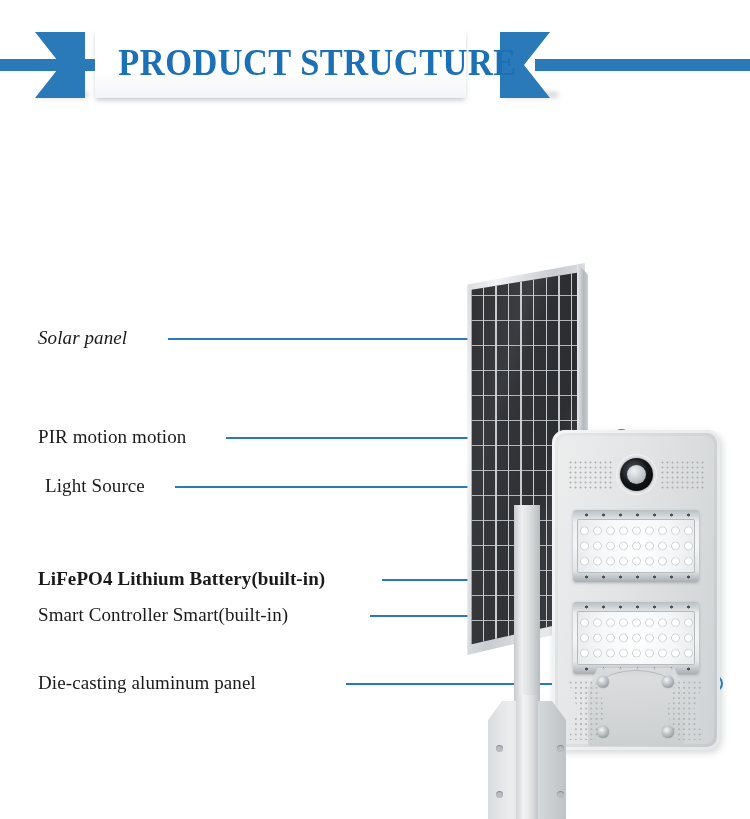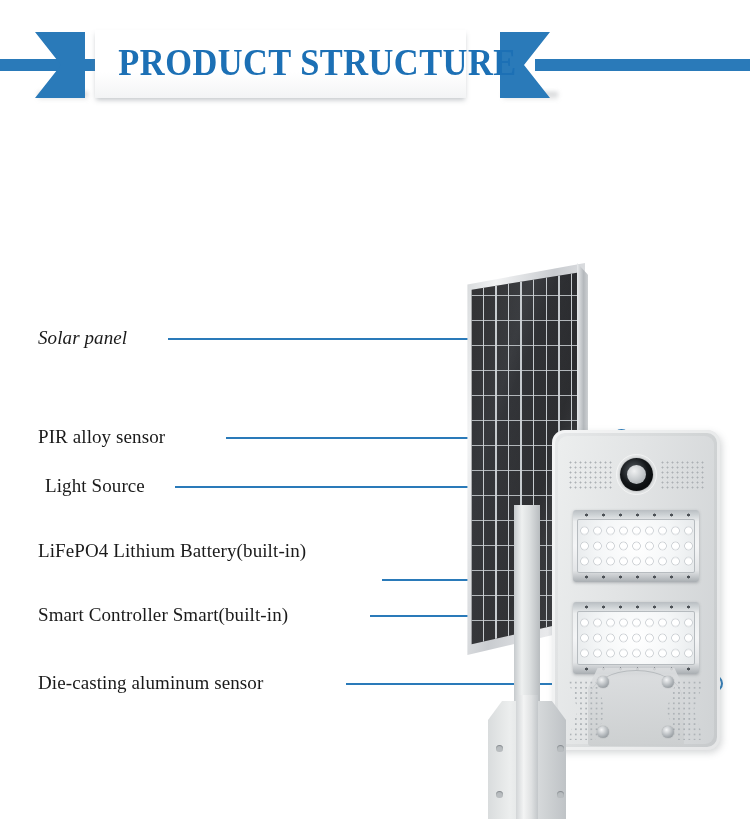--- a/index.html
+++ b/index.html
@@ -363,29 +363,29 @@
   <div class="ribbon-tail left"></div>
   <div class="ribbon-tail right"></div>
 
   <div class="ribbon-panel">
     <div class="ribbon-title">PRODUCT STRUCTURE</div>
   </div>
 </div>
 
 <div class="callout-label" style="left:38px; top:327px;font-style:italic;">Solar panel</div>
 
-<div class="callout-label" style="left:38px; top:426px;">PIR alloy sensor</div>
+<div class="callout-label" style="left:38px; top:426px;">PIR motion motion</div>
 
 <div class="callout-label" style="left:45px; top:475px;">Light Source</div>
 
-<div class="callout-label" style="left:38px; top:540px;">LiFePO4 Lithium Battery(built-in)</div>
+<div class="callout-label" style="left:38px; top:568px;font-weight:bold;">LiFePO4 Lithium Battery(built-in)</div>
 
 <div class="callout-label" style="left:38px; top:604px;">Smart Controller Smart(built-in)</div>
 
-<div class="callout-label" style="left:38px; top:672px;">Die-casting aluminum sensor</div>
+<div class="callout-label" style="left:38px; top:672px;">Die-casting aluminum panel</div>
 
 <div class="leader" style="left:168px; top:338px; width:336px;"></div>
 <div class="marker" style="left:501px; top:330px;"></div>
 
 <div class="leader" style="left:226px; top:437px; width:391px;"></div>
 <div class="marker" style="left:613px; top:429px;"></div>
 
 <div class="leader" style="left:175px; top:486px; width:414px;"></div>
 <div class="marker" style="left:586px; top:478px;"></div>
 

